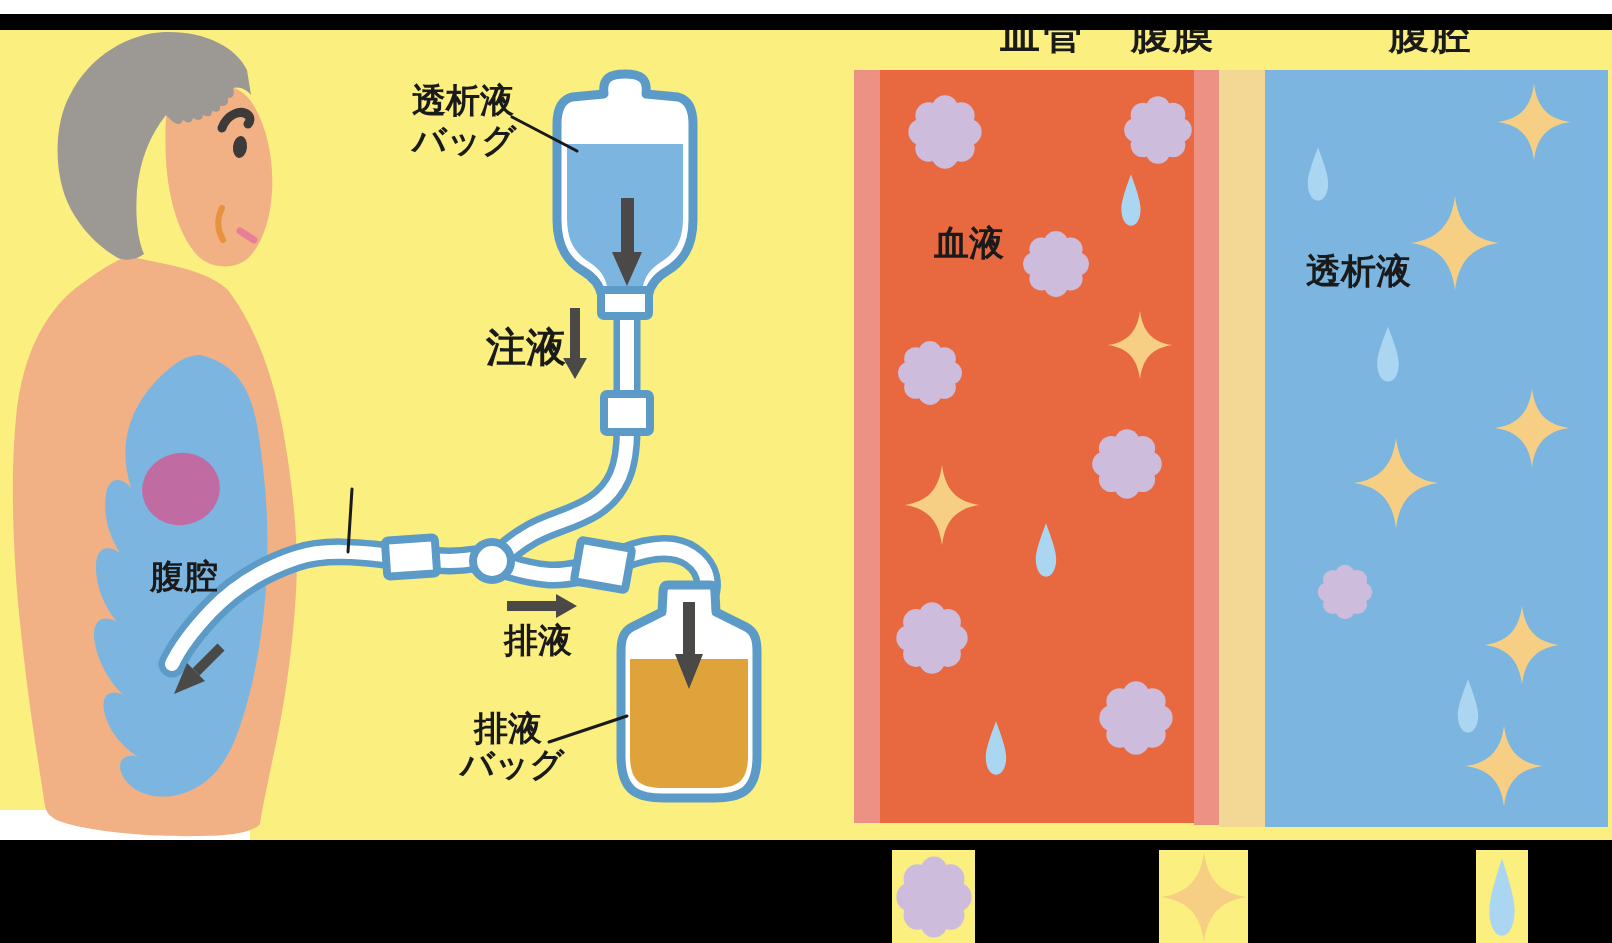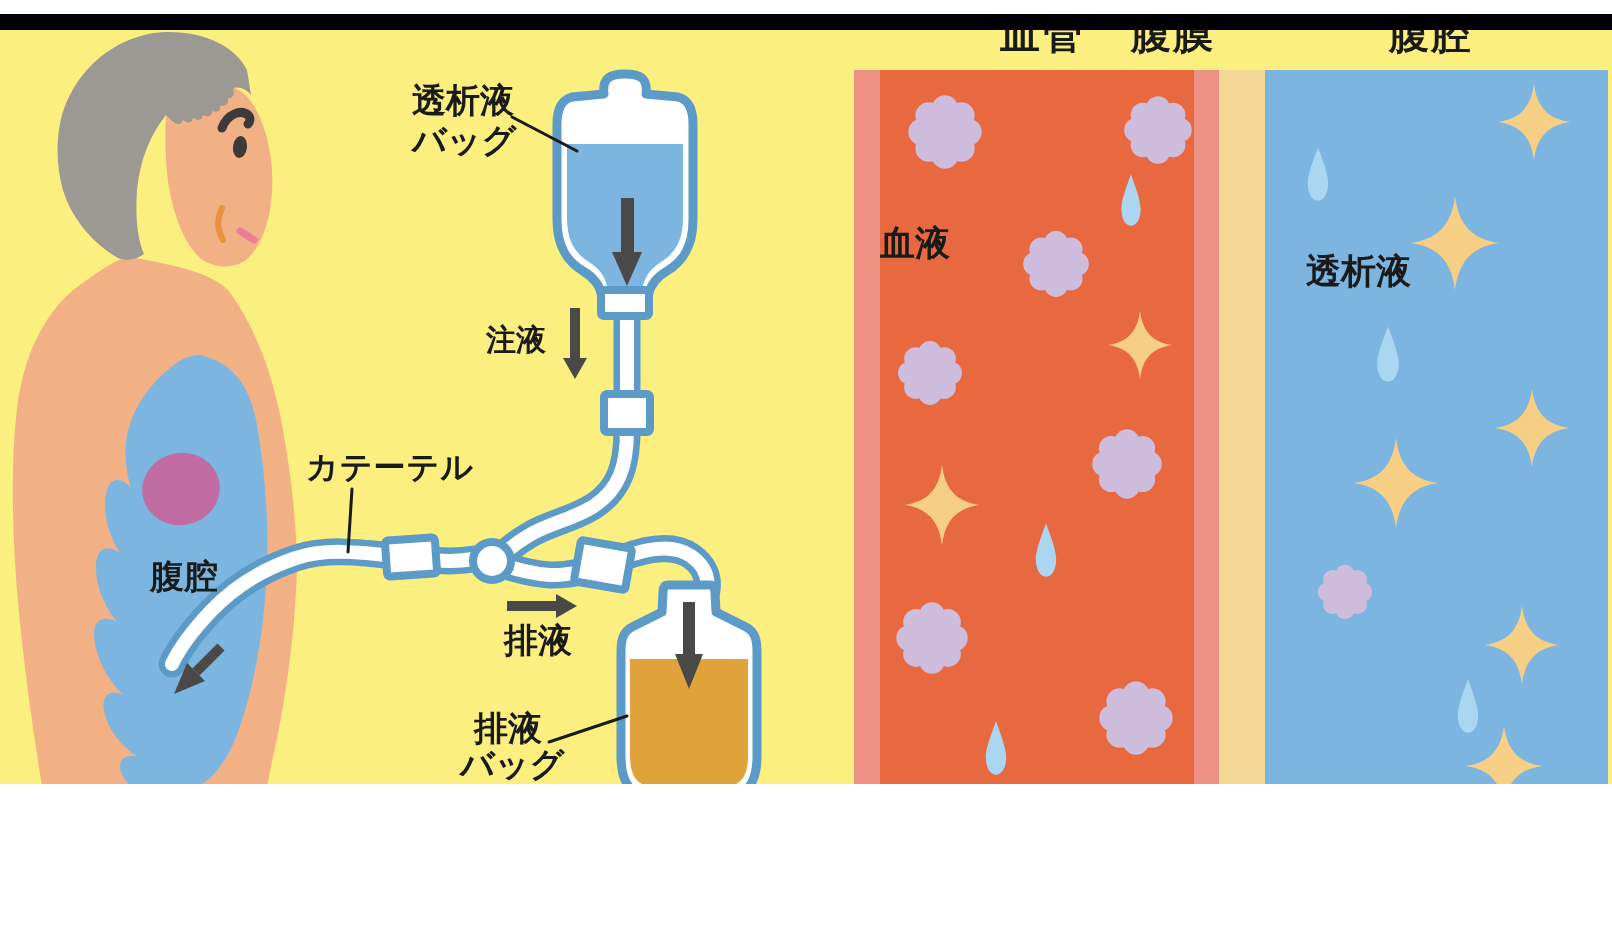--- a/index.html
+++ b/index.html
@@ -1,17 +1,17 @@
 <!DOCTYPE html>
 <html style="--c-background: #FAEF7F; --c-band: #000000; --c-white: #FFFFFF; --c-text: #1A1A1A; --c-panel-blood: #E8693F; --c-vessel-wall: #EC9184; --c-membrane: #F3D794; --c-panel-dialysate: #7CB6E0; --c-waste-flower: #CDBCDC; --c-nutrient-sparkle: #F6CF84; --c-water-droplet: #ABD6F2; --c-tube-outline: #5C9BC8; --c-dialysate-fluid: #7CB6E0; --c-drain-fluid: #E0A33C; --c-skin: #F1B184; --c-hair: #9C9894; --c-organ: #C06CA2; --c-arrow: #4A4947;"><head>
 <meta charset="utf-8">
 <style>
   html,body{margin:0;padding:0;background:#fff;}
   #stage{
-    position:relative;width:1612px;height:784px;overflow:hidden;
+    position:relative;width:1612px;height:943px;overflow:hidden;
     background:var(--c-background);
     font-family:"DejaVu Sans","Liberation Sans",sans-serif;
   }
   .abs{position:absolute;}
   
   #top-white{left:0;top:0;width:1612px;height:14px;background:var(--c-white);z-index:40;}
   #top-bar{left:0;top:14px;width:1612px;height:16px;background:var(--c-band);z-index:41;}
   
   #bottom-band{left:0;top:840px;width:1612px;height:103px;background:var(--c-band);z-index:30;}
   #legend-layer{left:0;top:0;width:1612px;height:943px;z-index:31;pointer-events:none;}
@@ -48,26 +48,26 @@
   .stroke-brow{stroke:#3E3A39;stroke-width:9;fill:none;stroke-linecap:round;}
   .stroke-cheek{stroke:#E8923E;stroke-width:6;fill:none;stroke-linecap:round;}
   .stroke-mouth{stroke:#E87F96;stroke-width:7;fill:none;stroke-linecap:round;}
   
   .lbl{position:absolute;color:var(--c-text);font-weight:600;white-space:nowrap;z-index:20;}
   .lbl-header{top:13px;font-size:40px;line-height:42px;letter-spacing:2px;}
   #header-vessel{left:1000px;}
   #header-membrane{left:1131px;}
   #header-cavity{left:1389px;}
   #dialysate-bag-label{left:412px;top:80px;font-size:34px;line-height:40px;text-align:left;}
-  #infuse-label{left:486px;top:320px;font-size:30px;}
+  #infuse-label{left:486px;top:320px;font-size:40px;}
   #catheter-label{left:306px;top:446px;font-size:32px;letter-spacing:1px;}
   #drain-label{left:504px;top:618px;font-size:34px;}
   #drain-bag-label{left:460px;top:710px;width:96px;font-size:34px;line-height:36px;text-align:center;}
   #abd-cavity-label{left:150px;top:554px;font-size:34px;}
-  #blood-label{left:880px;top:220px;font-size:35px;text-align:center;}
+  #blood-label{left:934px;top:220px;font-size:35px;text-align:center;}
   #dialysate-label{left:1306px;top:248px;font-size:35px;}
 </style>
 </head>
 <body>
 
 <div id="stage">
 
   <svg width="0" height="0" style="position:absolute" aria-hidden="true">
     <defs>
       <symbol id="sym-flower" viewBox="0 0 100 100">
@@ -260,21 +260,20 @@
 
   <div class="lbl lbl-header" id="header-vessel">血管</div>
   <div class="lbl lbl-header" id="header-membrane">腹膜</div>
   <div class="lbl lbl-header" id="header-cavity">腹腔</div>
 
   <div class="lbl" id="dialysate-bag-label">
     <span>透析液</span><br>
     <span>バッグ</span>
   </div>
   <div class="lbl" id="infuse-label">注液</div>
-  <div class="lbl" id="catheter-label">カテーテル</div>
   <div class="lbl" id="drain-label">排液</div>
   <div class="lbl" id="drain-bag-label">
     <span>排液</span><br>
     <span>バッグ</span>
   </div>
   <div class="lbl" id="abd-cavity-label">腹腔</div>
   <div class="lbl" id="blood-label">血液</div>
   <div class="lbl" id="dialysate-label">透析液</div>
 
   <div class="abs" id="top-white"></div>

